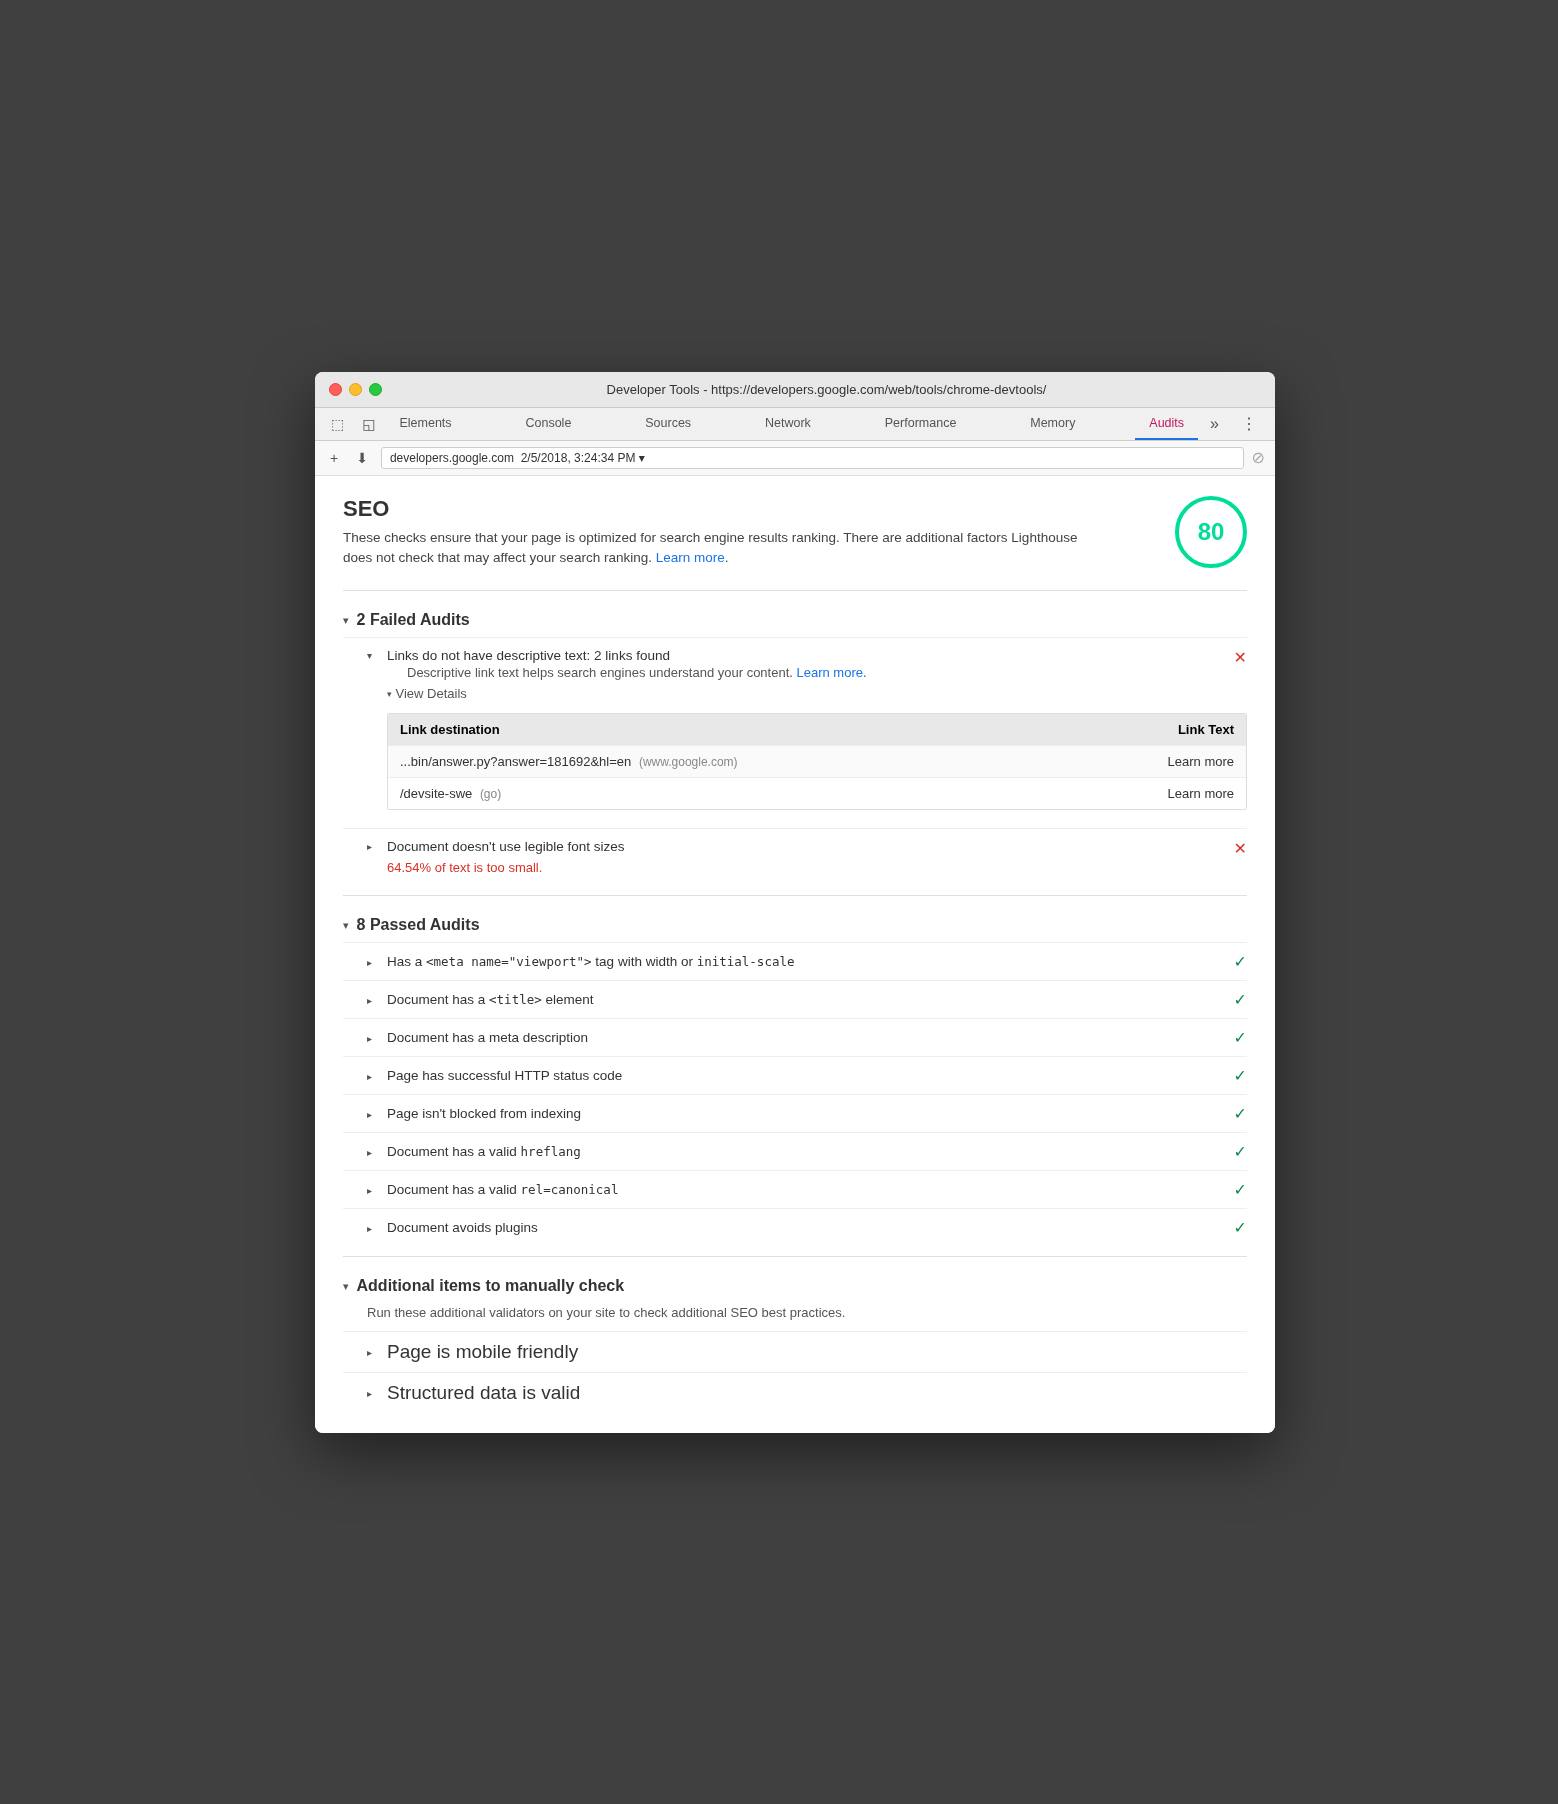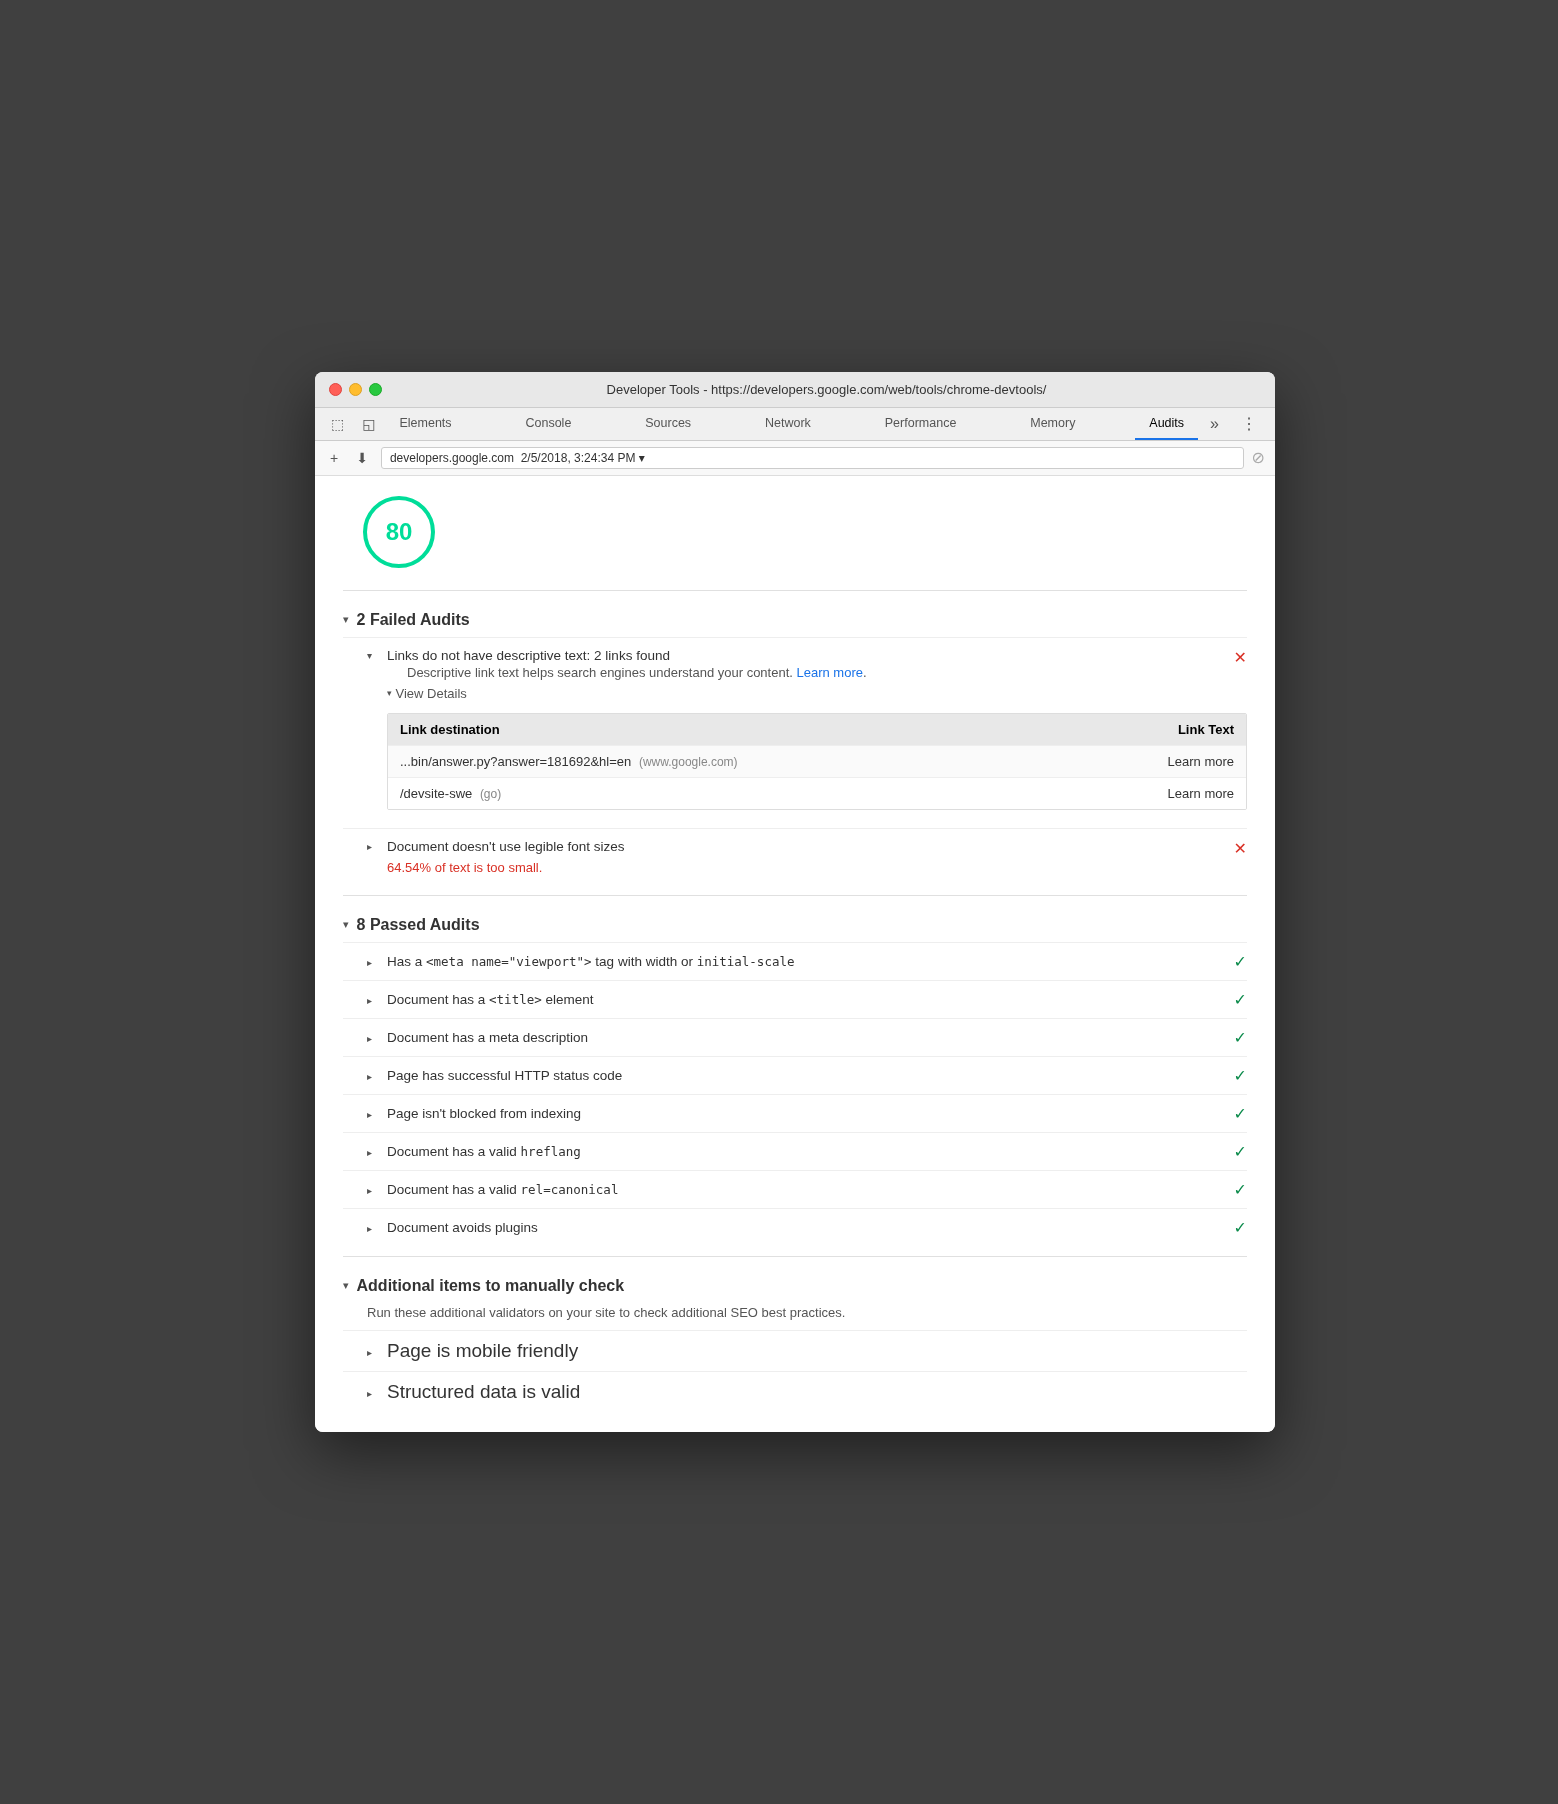--- a/index.html
+++ b/index.html
@@ -70,21 +70,21 @@
     }
     .tab {
       padding: 8px 14px;
       font-size: 12.5px;
       color: #555;
       cursor: pointer;
       border-bottom: 2px solid transparent;
       white-space: nowrap;
     }
     .tab.active {
-      color: #000000;
+      color: #be185d;
       border-bottom: 2px solid #1a73e8;
     }
     .tab-more, .tab-menu {
       padding: 6px 10px;
       font-size: 16px;
       color: #555;
       cursor: pointer;
     }
     
     .address-bar {
@@ -351,20 +351,27 @@
   <div class="address-bar">
     <button class="addr-btn">+</button>
     <button class="addr-btn">⬇</button>
     <input class="addr-input" value="developers.google.com  2/5/2018, 3:24:34 PM ▾" readonly="" style="">
     <span class="addr-stop">⊘</span>
   </div>
 
   <div class="main-content">
 
     <div class="seo-header">
+      <div>
+        <div class="seo-title">SEO</div>
+        <div class="seo-desc">
+          <span>These checks ensure that your page is optimized for search engine results ranking. There are additional factors Lighthouse does not check that may affect your search ranking.</span>
+          <a href="#">Learn more</a>.
+        </div>
+      </div>
       <div class="score-circle">
         <span>80</span>
       </div>
     </div>
 
     <div class="section-divider"></div>
 
     <div class="section-header">
       <span class="section-chevron">▾</span>
       <span class="section-title">2 Failed Audits</span>

